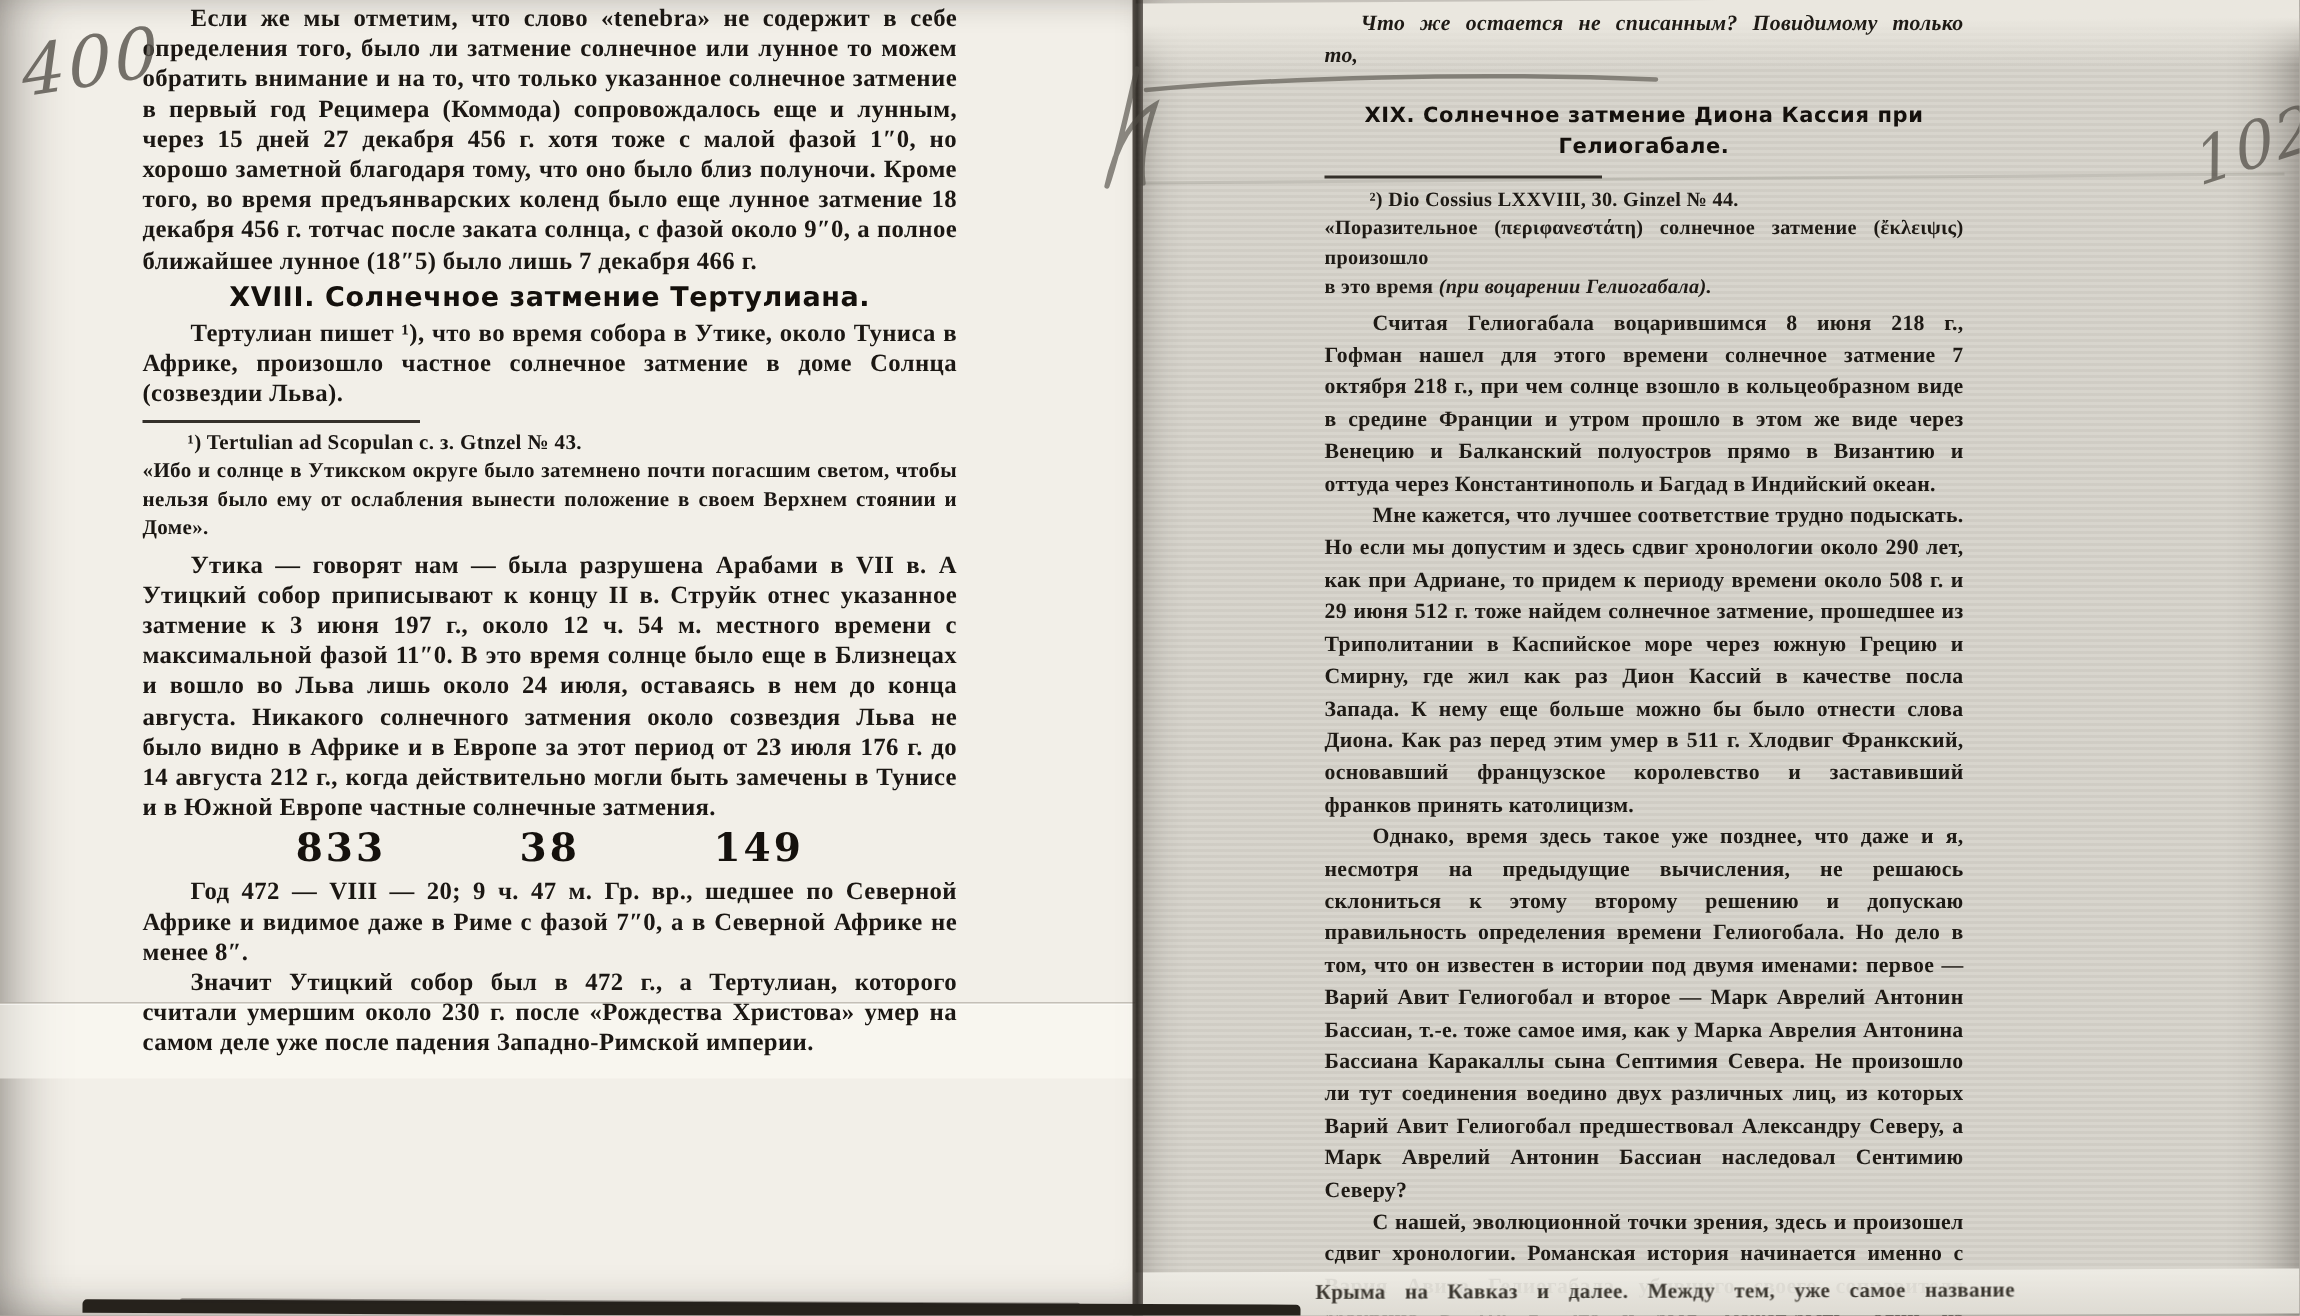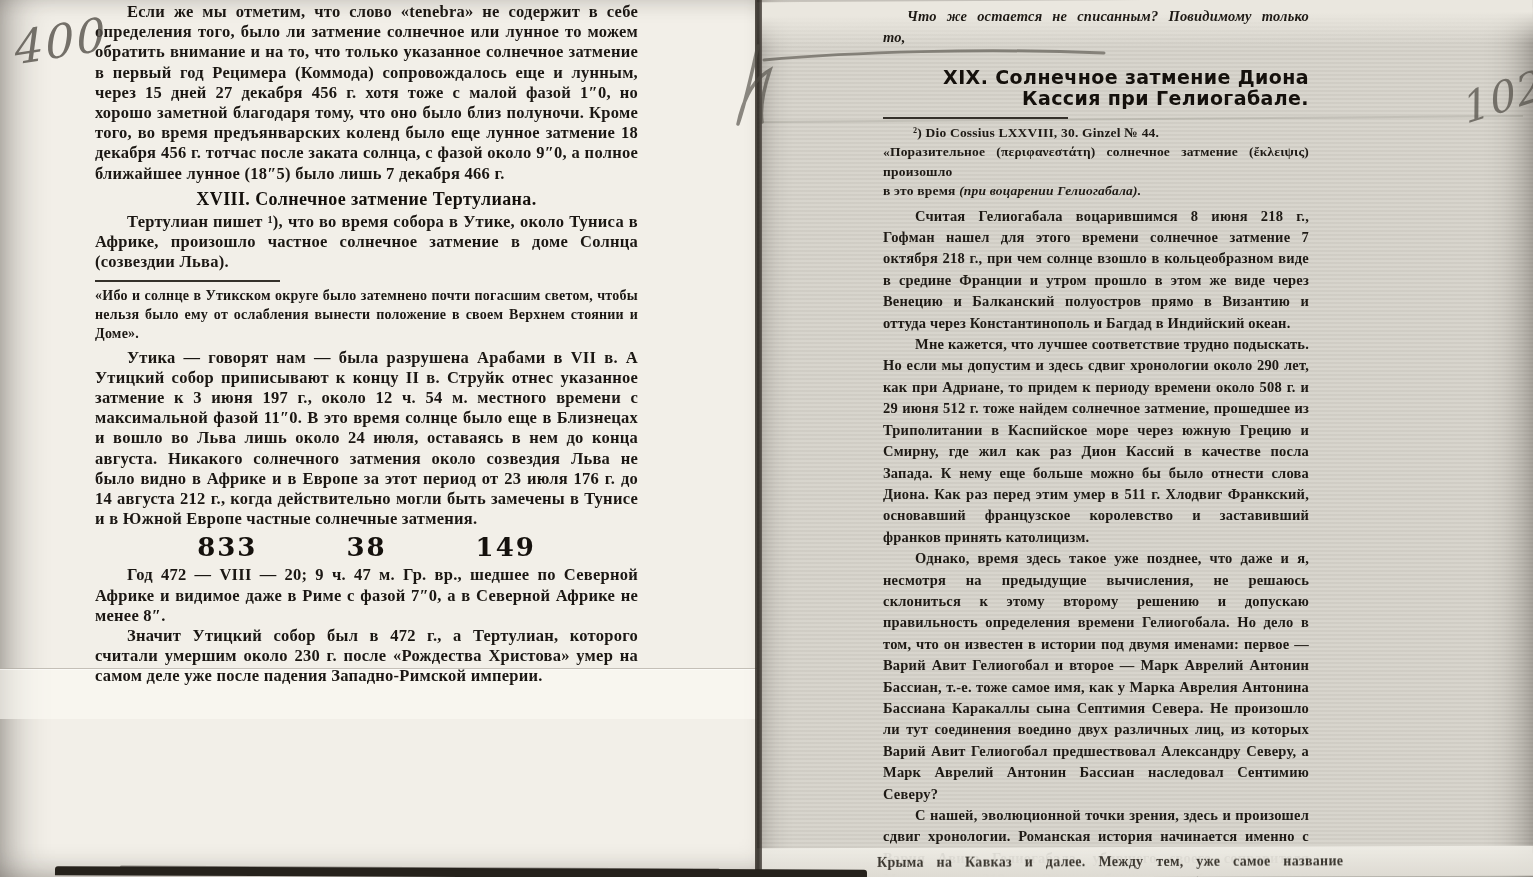--- a/index.html
+++ b/index.html
@@ -45,22 +45,22 @@
     font-size:14.5px;line-height:21.4px;letter-spacing:.2px;
     font-weight:bold;color:#1e1a15;text-align:justify;
   }
   p{margin:0;}
   .jp{text-indent:32px;}
   .heading{
     font-family:"DejaVu Sans", sans-serif;
     font-weight:bold;letter-spacing:.4px;color:#14100c;
     margin:5px 0 3px 0;text-indent:0;
   }
-  .heading-left{font-size:18px;text-align:center;font-family:Liberation Serif, serif;}
-  .heading-right{font-size:19px;text-align:right;margin-top:18px;}
+  .heading-left{font-size:18px;text-align:center;}
+  .heading-right{font-size:14px;text-align:center;margin-top:18px;}
   .subline{text-indent:20px;margin-bottom:8px;}
   .fn-rule{width:185px;border-top:2px solid #34302a;margin:7px 0 4px 0;}
   .fn{font-size:14px;line-height:19px;font-weight:bold;}
   .fn-right{font-size:13.5px;line-height:19.5px;}
   .fn-indent{text-indent:30px;}
   .fn-it{font-style:italic;}
   .fn-gap{margin-bottom:5px;}
   .header-line{text-indent:24px;margin-bottom:14px;word-spacing:3px;font-style:italic;}
   
   .crease-band{
@@ -120,20 +120,21 @@
 
 <div class="page page-left">
   <div class="crease-band"></div>
   <div class="hand mark-400">400</div>
 
   <div class="col-left">
     <p class="jp">Если же мы отметим, что слово «tenebra» не содержит в себе определения того, было ли затмение солнечное или лунное то можем обратить внимание и на то, что только указанное солнечное затмение в первый год Рецимера (Коммода) сопровождалось еще и лунным, через 15 дней 27 декабря 456 г. хотя тоже с малой фазой 1″0, но хорошо заметной благодаря тому, что оно было близ полуночи. Кроме того, во время предъянварских коленд было еще лунное затмение 18 декабря 456 г. тотчас после заката солнца, с фазой около 9″0, а полное ближайшее лунное (18″5) было лишь 7 декабря 466 г.</p>
     <p class="heading heading-left">XVIII. Солнечное затмение Тертулиана.</p>
     <p class="jp">Тертулиан пишет ¹), что во время собора в Утике, около Туниса в Африке, произошло частное солнечное затмение в доме Солнца (созвездии Льва).</p>
     <div class="fn-rule"></div>
+    <p class="fn fn-indent">¹) Tertulian ad Scopulan c. з. Gtnzel № 43.</p>
     <p class="fn fn-gap">«Ибо и солнце в Утикском округе было затемнено почти погасшим светом, чтобы нельзя было ему от ослабления вынести положение в своем Верхнем стоянии и Доме».</p>
     <p class="jp">Утика — говорят нам — была разрушена Арабами в VII в. А Утицкий собор приписывают к концу II в. Струйк отнес указанное затмение к 3 июня 197 г., около 12 ч. 54 м. местного времени с максимальной фазой 11″0. В это время солнце было еще в Близнецах и вошло во Льва лишь около 24 июля, оставаясь в нем до конца августа. Никакого солнечного затмения около созвездия Льва не было видно в Африке и в Европе за этот период от 23 июля 176 г. до 14 августа 212 г., когда действительно могли быть замечены в Тунисе и в Южной Европе частные солнечные затмения.</p>
     <div class="stamp-row">
       <span>833</span>
       <span>38</span>
       <span>149</span>
     </div>
     <p class="jp">Год 472 — VIII — 20; 9 ч. 47 м. Гр. вр., шедшее по Северной Африке и видимое даже в Риме с фазой 7″0, а в Северной Африке не менее 8″.</p>
     <p class="jp">Значит Утицкий собор был в 472 г., а Тертулиан, которого считали умершим около 230 г. после «Рождества Христова» умер на самом деле уже после падения Западно-Римской империи.</p>
   </div>

